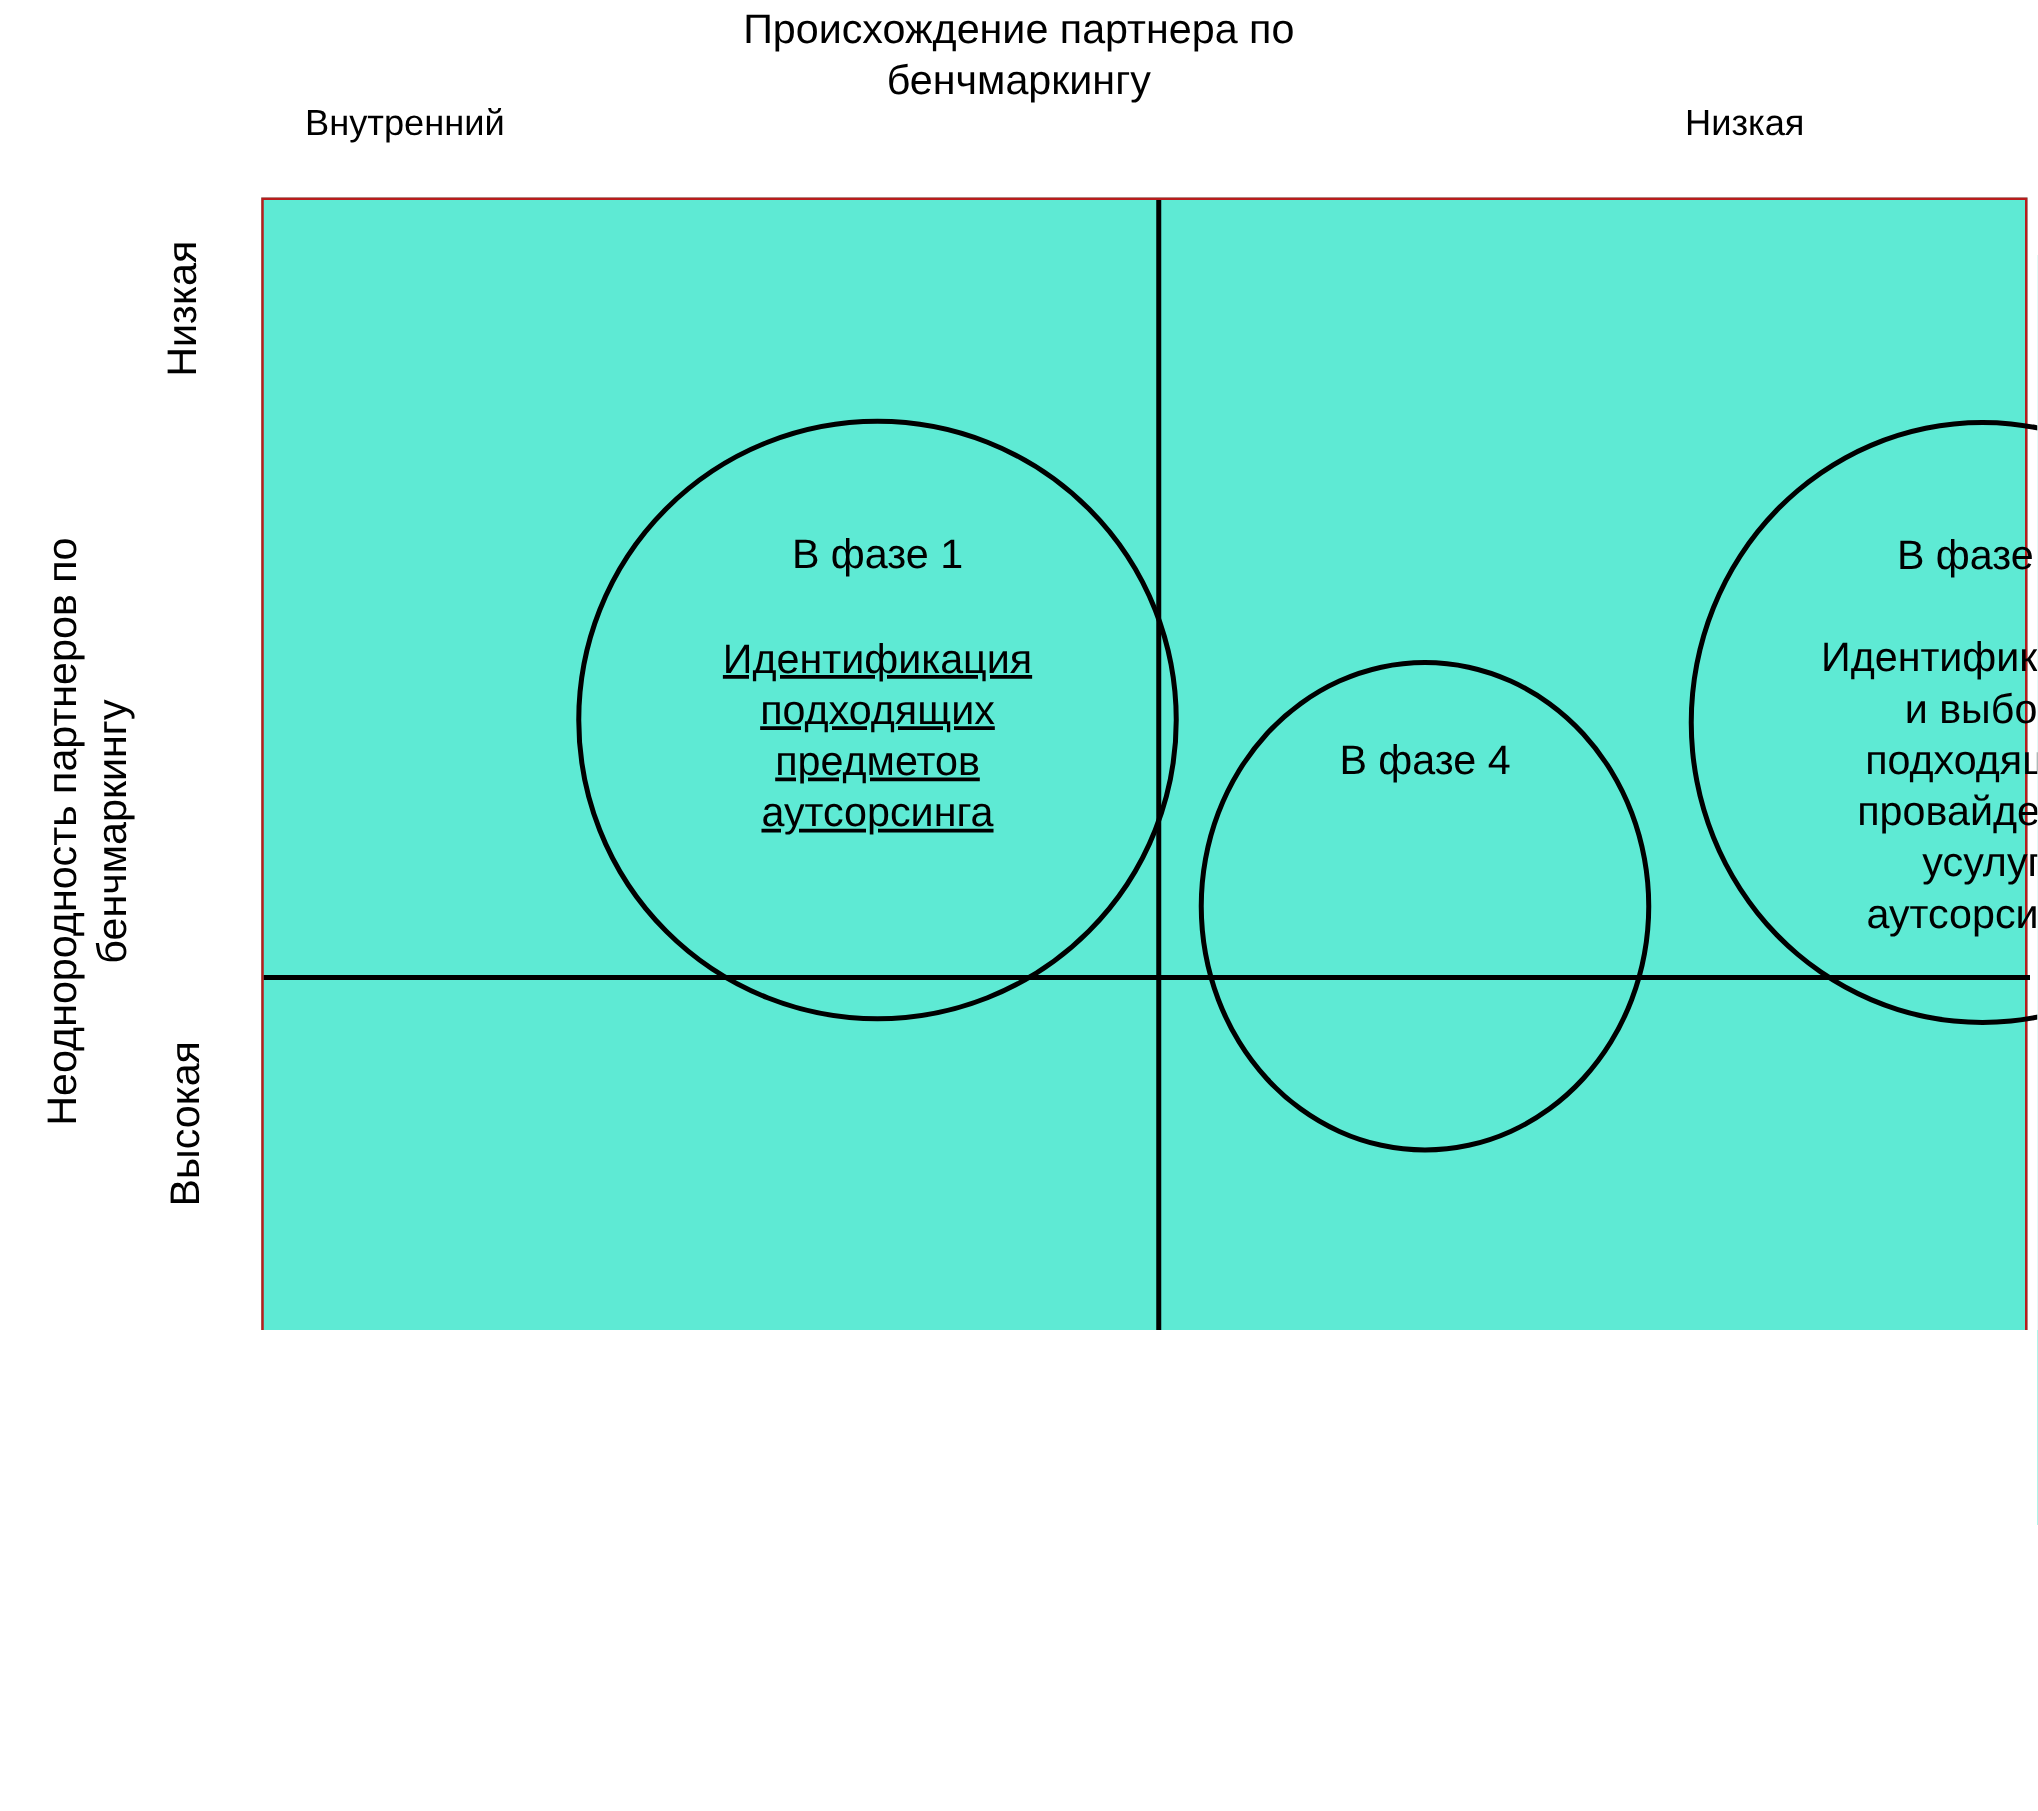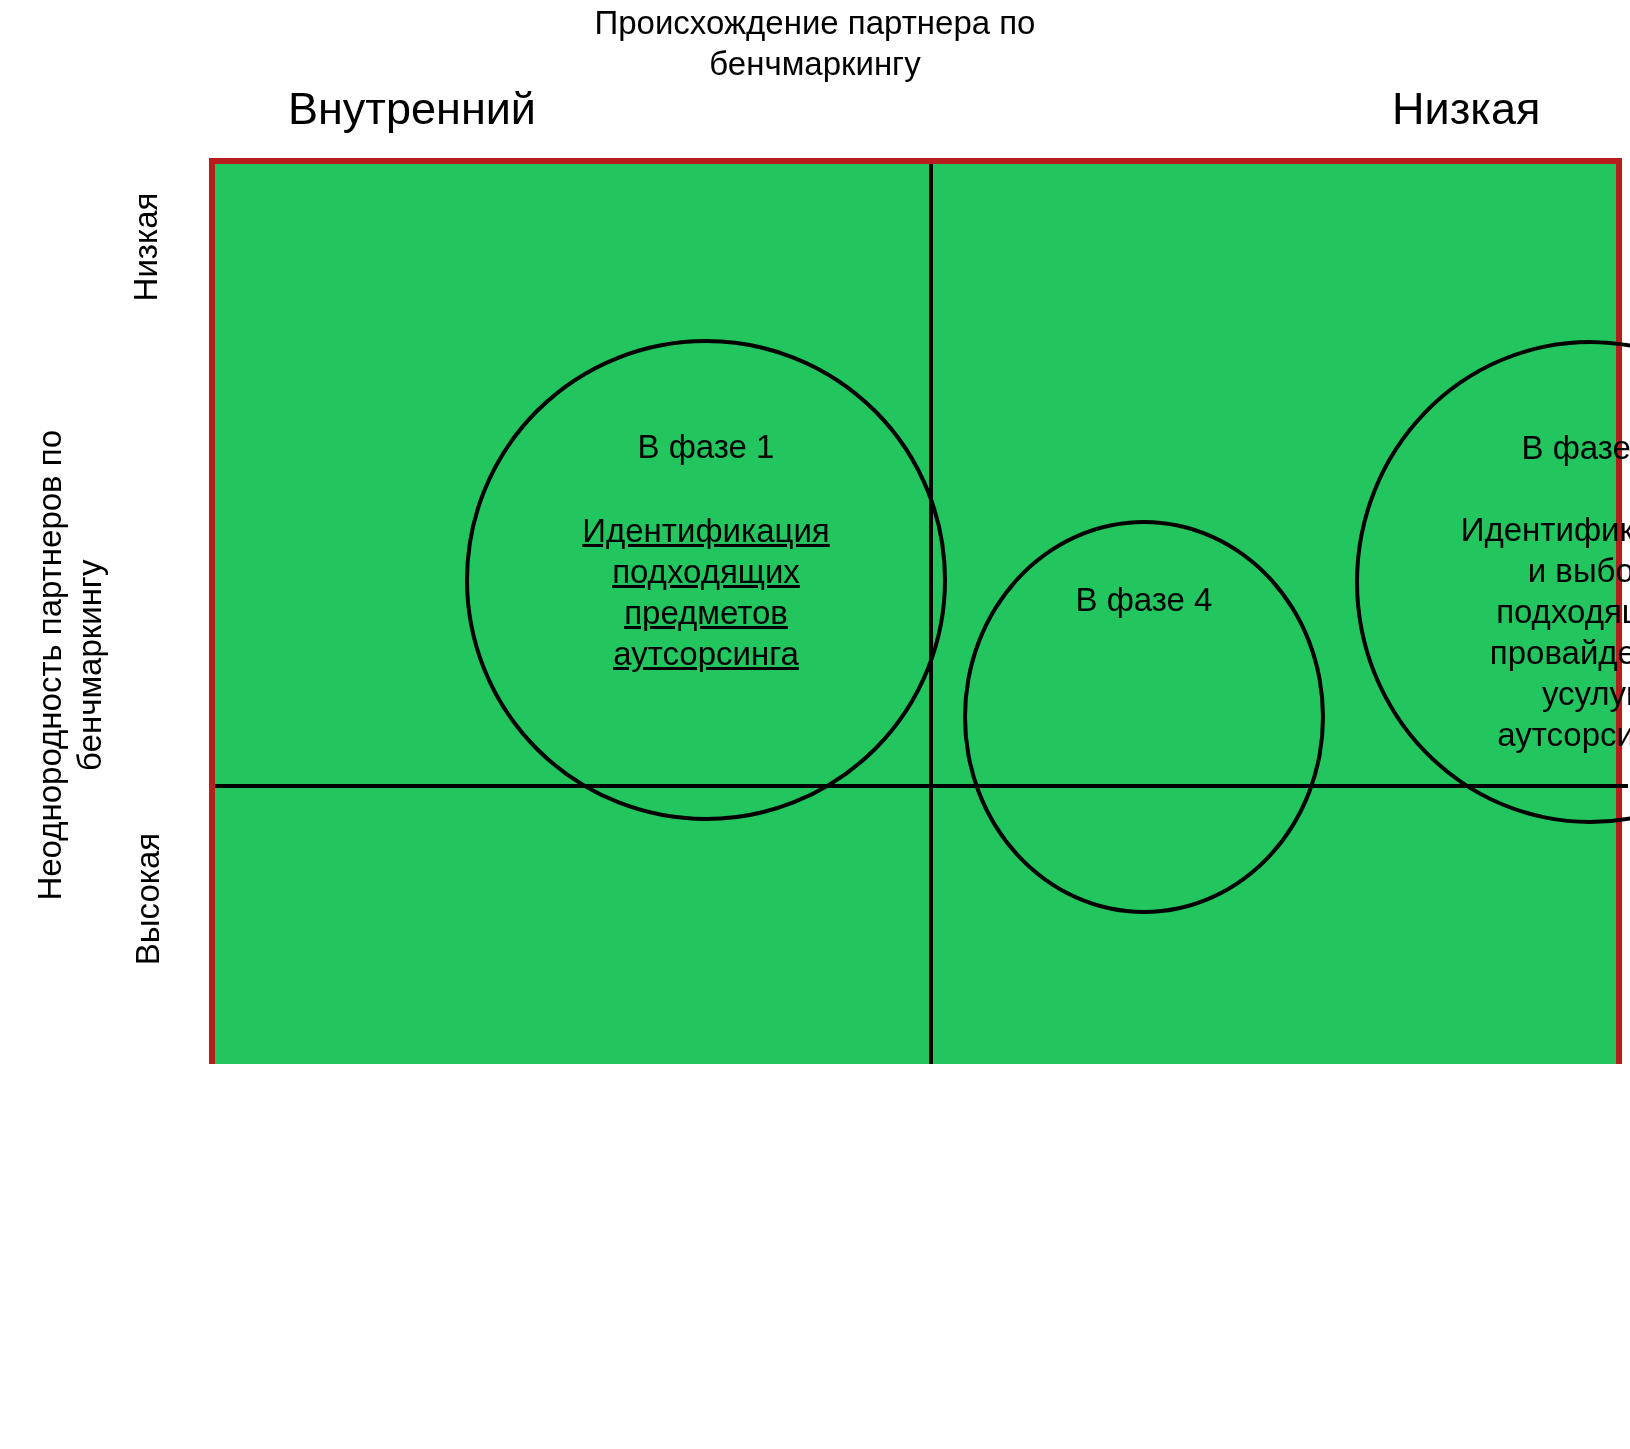--- a/index.html
+++ b/index.html
@@ -27,23 +27,22 @@
     width: 600px;
     text-align: center;
     font-size: 33px;
     line-height: 1.25;
     white-space: pre-line;
   }
 
   
   .x-end-label {
     position: absolute;
-    font-size: 45px;
+    font-size: 29px;
     white-space: nowrap;
-    margin-left: 44px;
   }
   #x-label-left  { left: 244px; top: 83px; }
   #x-label-right { left: 1348px; top: 83px; }
 
   
   #y-axis-title {
     position: absolute;
     left: -230px;
     top: 625px;
     width: 600px;
@@ -67,23 +66,23 @@
   #y-tick-low  { left: 66px;  top: 228px; width: 160px; }
   #y-tick-high { left: 58px;  top: 880px; width: 180px; }
 
   
   #matrix-frame {
     position: absolute;
     left: 209px;
     top: 158px;
     width: 1413px;
     height: 1279px;
-    border: 6px solid #b91c1c;
+    border: 2px solid #b91c1c;
     box-sizing: border-box;
-    background: #22c55e;
+    background: #5eead4;
   }
   #divider-horizontal {
     position: absolute;
     left: 0px;
     top: 620px;
     width: 1413px;
     height: 4px;
     background: #000000;
   }
   #divider-vertical {
@@ -121,21 +120,21 @@
     font-size: 33px;
     line-height: 1.24;
     white-space: pre-line;
   }
   .bubble-heading { font-size: 33px; }
 
   #bubble-phase-1 { left: 250px; top: 175px; width: 482px; height: 482px; }
   #bubble-phase-1 .b-head { top: 84px; }
   #bubble-phase-1 .b-body { top: 168px; text-decoration: underline; }
 
-  #bubble-phase-4 { left: 748px; top: 356px; width: 362px; height: 394px; }
+  #bubble-phase-4 { left: 748px; top: 368px; width: 362px; height: 394px; }
   #bubble-phase-4 .b-head { top: 56px; }
   #bubble-phase-4 .b-body { top: 136px; }
 
   #bubble-phase-3 { left: 1140px; top: 176px; width: 470px; height: 484px; }
   #bubble-phase-3 .b-head { top: 84px; }
   #bubble-phase-3 .b-body { top: 166px; }
 </style>
 </head>
 <body>
 

